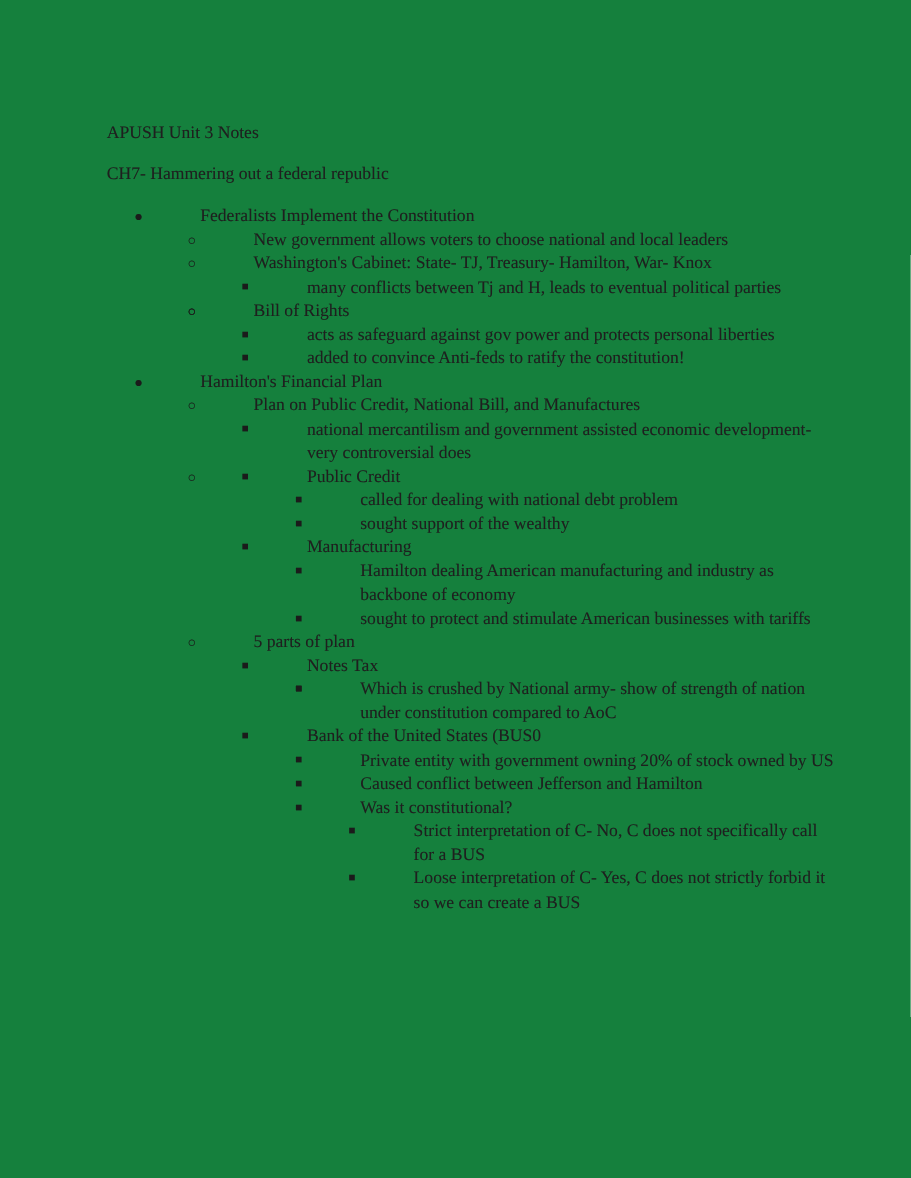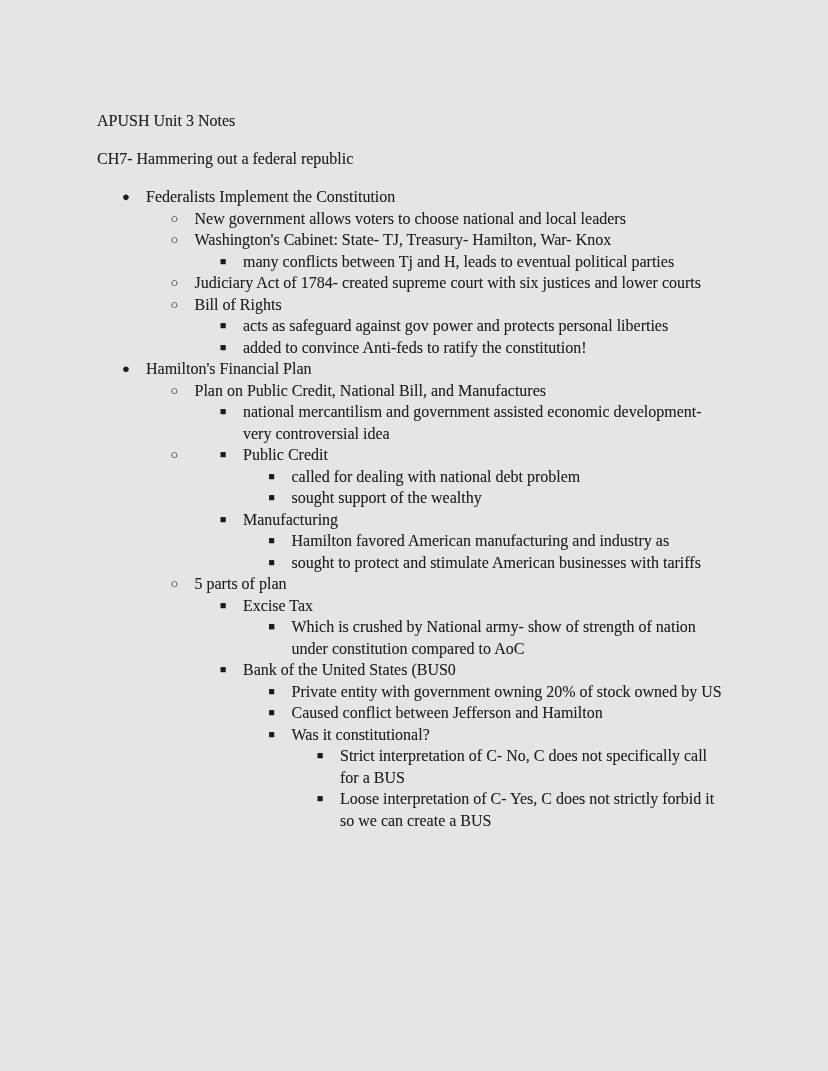--- a/index.html
+++ b/index.html
@@ -4,21 +4,21 @@
 <style>
   html, body {
     margin: 0;
     padding: 0;
     background: #ffffff;
   }
   .page {
     position: relative;
     width: 828px;
     height: 1071px;
-    background: #e5e5e5;
+    background: #15803d;
     overflow: hidden;
     font-family: "Liberation Serif", "DejaVu Serif", serif;
     font-size: 16px;
     line-height: 21.5px;
     color: #1f1f1f;
     text-shadow: 0 0 0.5px rgba(30,30,30,0.35);
   }
   .content {
     position: absolute;
     top: 110px;
@@ -28,20 +28,21 @@
   .heading {
     margin: 0 0 16.5px 0;
     white-space: nowrap;
   }
   .li {
     position: relative;
   }
   .li .txt .ln {
     display: block;
     white-space: nowrap;
+    margin-left: 36px;
   }
   .l1 { padding-left: 49px; }
   .l2 { padding-left: 97.5px; }
   .l3 { padding-left: 146px; }
   .l4 { padding-left: 194.5px; }
   .l5 { padding-left: 243px; }
   .bullet {
     position: absolute;
     top: 0;
     width: 14px;
@@ -85,23 +86,20 @@
           </div>
         </div>
         <div class="li l3">
           <span class="bullet b-square">■</span>
           <div class="txt">
             <span class="ln">many conflicts between Tj and H, leads to eventual political parties</span>
           </div>
         </div>
         <div class="li l2">
           <span class="bullet b-circle">○</span>
-          <div class="txt">
-            <span class="ln">Judiciary Act of 1784- created supreme court with six justices and lower courts</span>
-          </div>
         </div>
         <div class="li l2">
           <span class="bullet b-circle">○</span>
           <div class="txt">
             <span class="ln">Bill of Rights</span>
           </div>
         </div>
         <div class="li l3">
           <span class="bullet b-square">■</span>
           <div class="txt">
@@ -123,21 +121,21 @@
         <div class="li l2">
           <span class="bullet b-circle">○</span>
           <div class="txt">
             <span class="ln">Plan on Public Credit, National Bill, and Manufactures</span>
           </div>
         </div>
         <div class="li l3">
           <span class="bullet b-square">■</span>
           <div class="txt">
             <span class="ln">national mercantilism and government assisted economic development-</span>
-            <span class="ln">very controversial idea</span>
+            <span class="ln">very controversial does</span>
           </div>
         </div>
         <div class="li l2">
           <span class="bullet b-circle">○</span>
         </div>
         <div class="li l3">
           <span class="bullet b-square">■</span>
           <div class="txt">
             <span class="ln">Public Credit</span>
           </div>
@@ -156,39 +154,40 @@
         </div>
         <div class="li l3">
           <span class="bullet b-square">■</span>
           <div class="txt">
             <span class="ln">Manufacturing</span>
           </div>
         </div>
         <div class="li l4">
           <span class="bullet b-square">■</span>
           <div class="txt">
-            <span class="ln">Hamilton favored American manufacturing and industry as</span>
+            <span class="ln">Hamilton dealing American manufacturing and industry as</span>
+            <span class="ln">backbone of economy</span>
           </div>
         </div>
         <div class="li l4">
           <span class="bullet b-square">■</span>
           <div class="txt">
             <span class="ln">sought to protect and stimulate American businesses with tariffs</span>
           </div>
         </div>
         <div class="li l2">
           <span class="bullet b-circle">○</span>
           <div class="txt">
             <span class="ln">5 parts of plan</span>
           </div>
         </div>
         <div class="li l3">
           <span class="bullet b-square">■</span>
           <div class="txt">
-            <span class="ln">Excise Tax</span>
+            <span class="ln">Notes Tax</span>
           </div>
         </div>
         <div class="li l4">
           <span class="bullet b-square">■</span>
         </div>
         <div class="li l4">
           <span class="bullet b-square">■</span>
           <div class="txt">
             <span class="ln">Which is crushed by National army- show of strength of nation</span>
             <span class="ln">under constitution compared to AoC</span>

